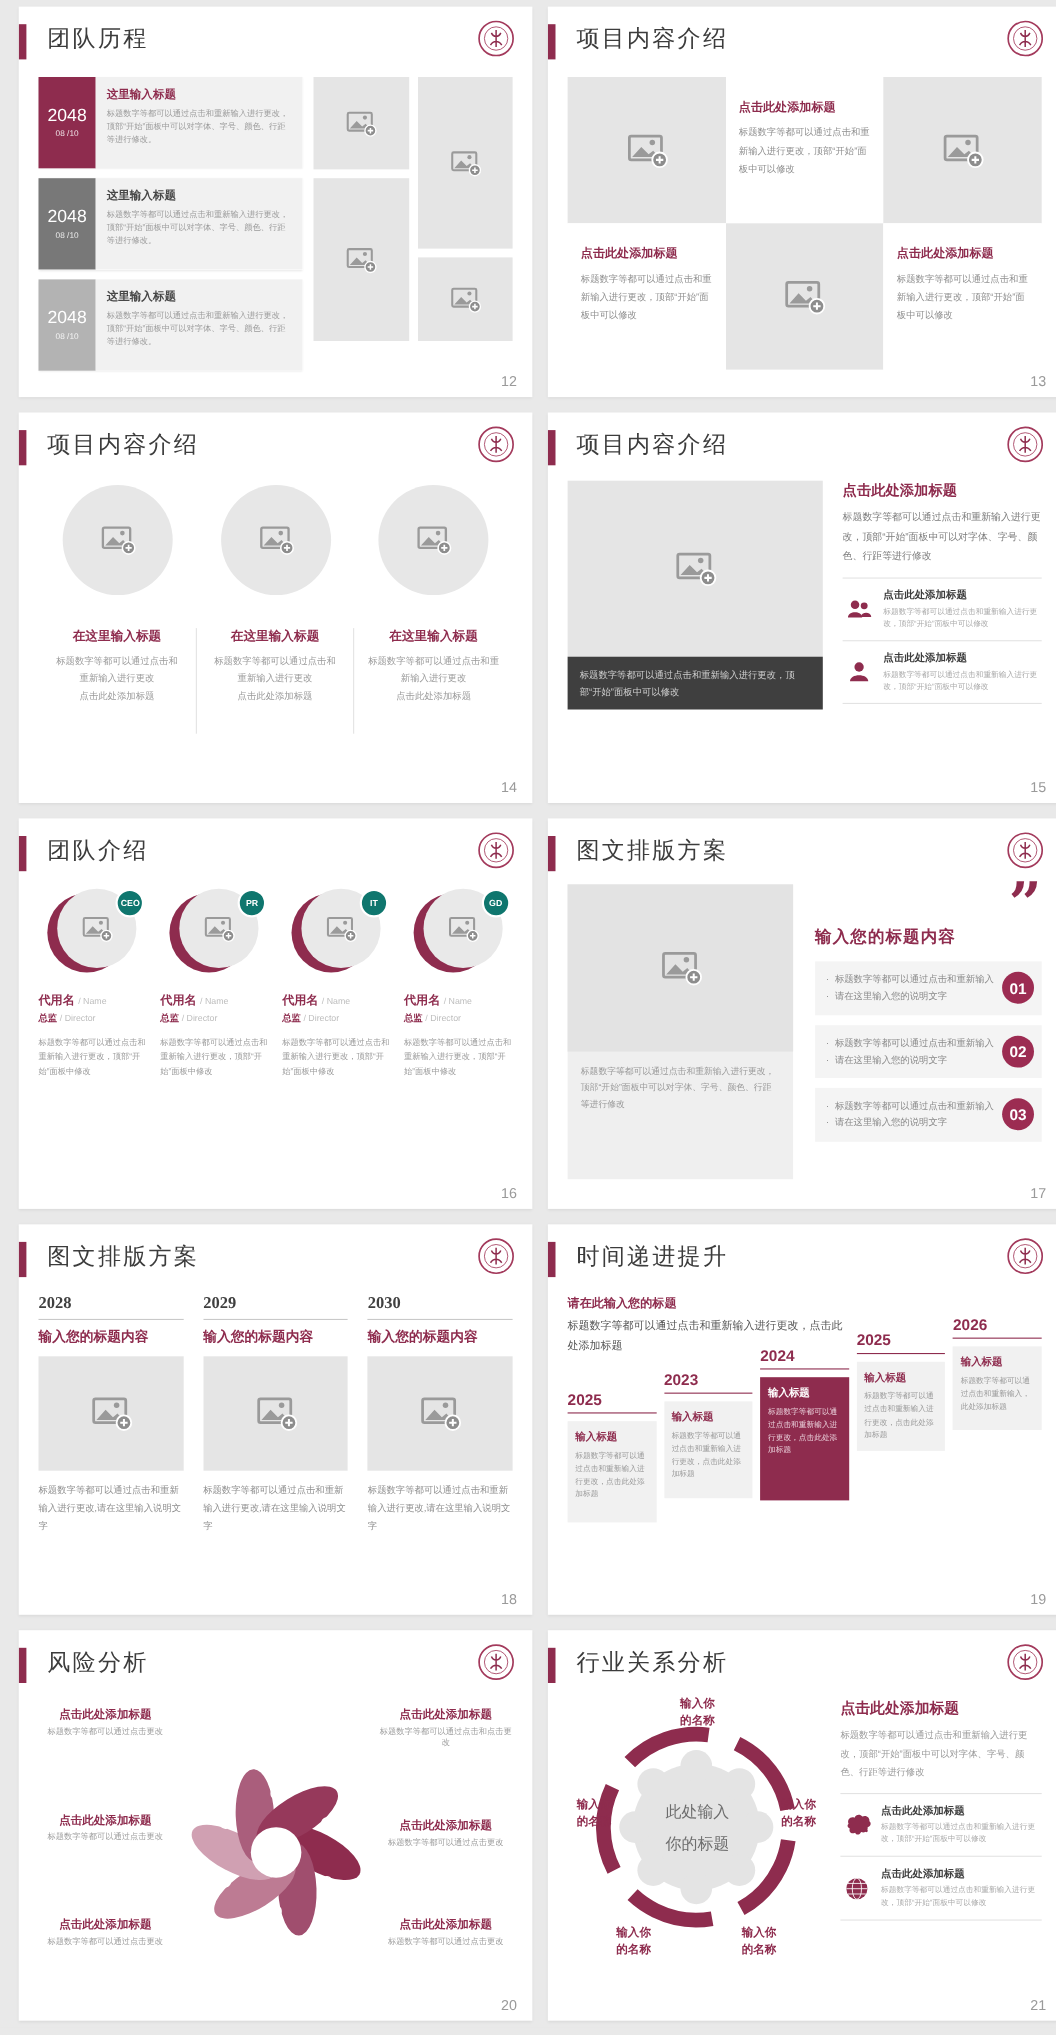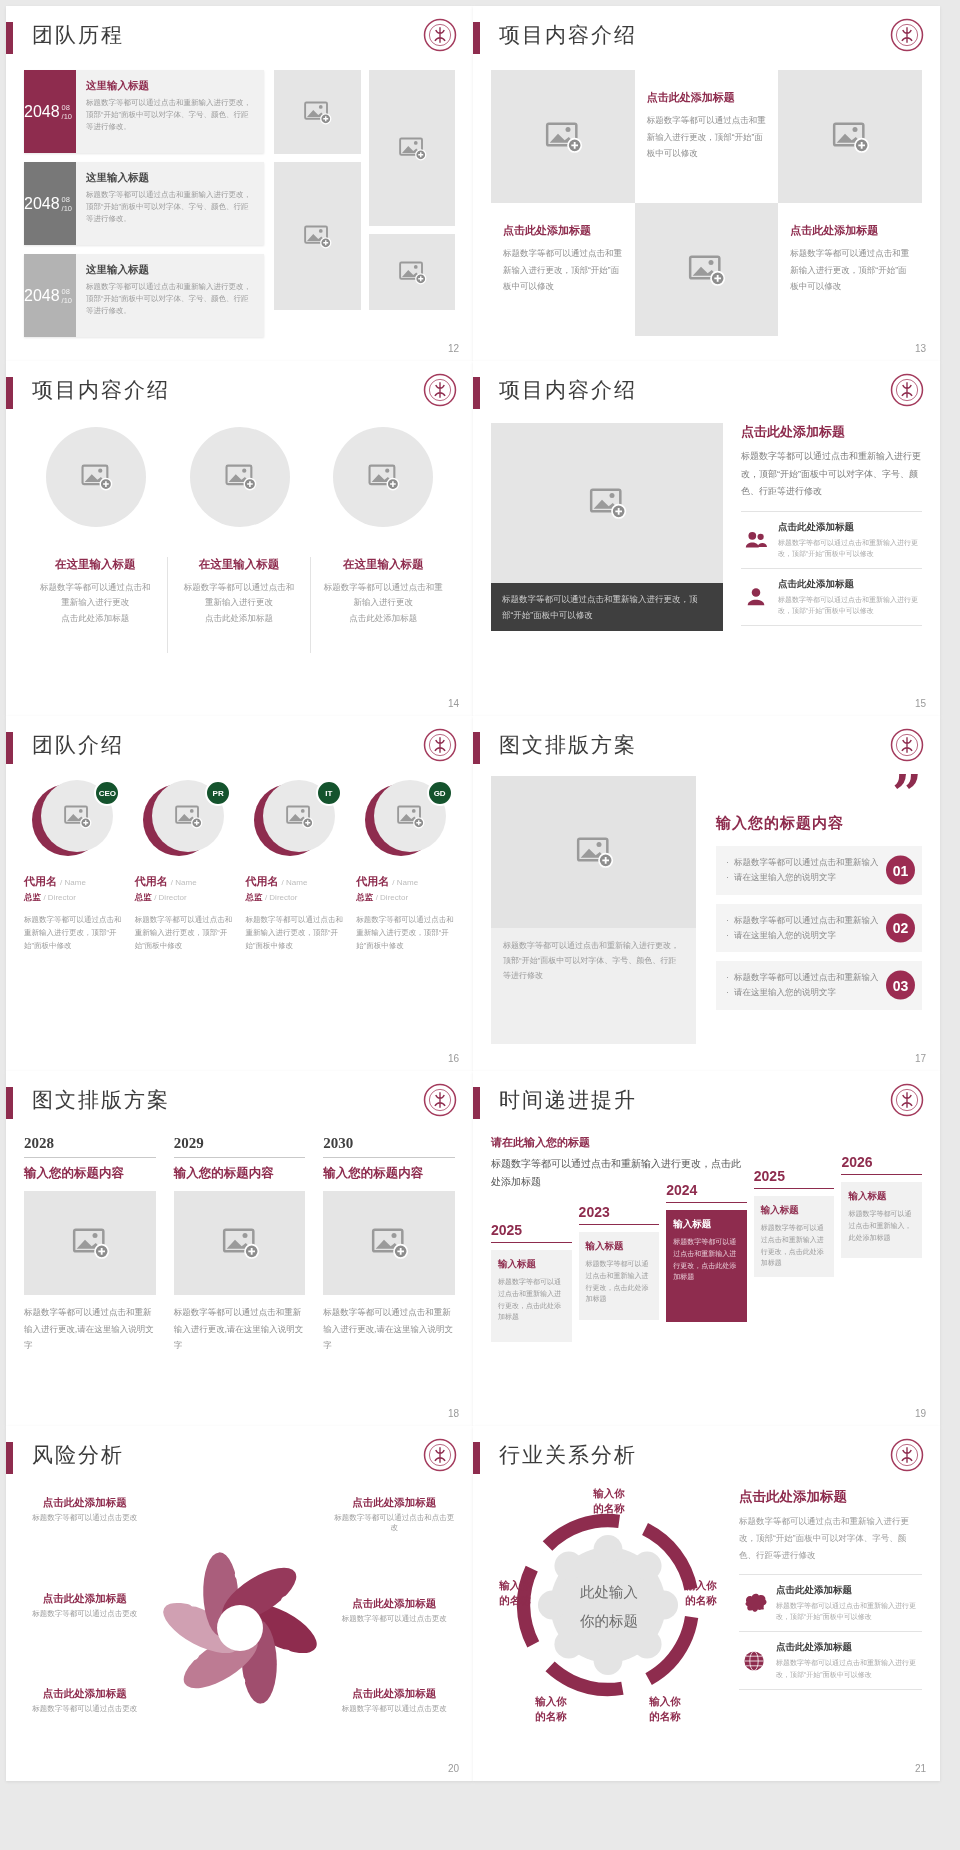--- a/index.html
+++ b/index.html
@@ -1,36 +1,36 @@
 <!DOCTYPE html>
 <html><head>
 <meta charset="utf-8">
 <style>
   * { margin:0; padding:0; box-sizing:border-box; }
   html,body { background:#e9e9e9; }
   body { width:960px; font-family:"Liberation Sans", sans-serif; color:#3f3f3f; }
-  .board { display:grid; grid-template-columns:467px 467px; padding:6px; }
+  .board { display:grid; grid-template-columns:467px 467px; gap:14px; padding:6px;margin-left:11px; }
   .slide { background:#fff; height:355px; position:relative; overflow:hidden;
            box-shadow:0 1px 3px rgba(0,0,0,.08); }
   
   .s-head { position:relative; height:58px; display:flex; align-items:center; }
   .accent-bar { position:absolute; left:0; top:16px; width:7px; height:32px; background:#8e2c4e; }
   .s-title { margin-left:26px; font-size:21px; font-weight:400; color:#3c3c3c; letter-spacing:2px; }
   .logo { margin-left:auto; margin-right:16px; width:34px; height:34px; }
-  .pagenum { position:absolute; right:14px; bottom:7px; font-size:10px; color:#9a9a9a; }
+  .pagenum { position:absolute; right:14px; bottom:7px; font-size:13px; color:#9a9a9a; }
   .s-body { margin:6px 18px 0; height:268px; }
   
   .img-ph { background:#e5e5e5; display:flex; align-items:center; justify-content:center; }
   .img-ph svg { width:40px; height:36px; }
   .img-ph.small svg { width:30px; height:27px; }
   
   .s12 { display:flex; gap:10px; }
   .tlcol { width:240px; display:flex; flex-direction:column; gap:9px; }
   .tlrow { display:flex; height:83px; box-shadow:0 1px 2px rgba(0,0,0,.10); }
-  .tlyear { width:52px; color:#fff; display:flex; flex-direction:row; align-items:center; justify-content:center; gap:2px; }
+  .tlyear { width:52px; color:#fff; display:flex; flex-direction:column; align-items:center; justify-content:center; gap:2px; }
   .tlyear .yr { font-size:16px; }
   .tlyear .dt { font-size:7.5px; opacity:.85; }
   .y0 { background:#8e2c4e; } .y1 { background:#787878; } .y2 { background:#b3b3b3; }
   .tltxt { flex:1; background:#f1f1f1; padding:9px 10px 5px; }
   .tlh { font-size:10.5px; font-weight:bold; margin-bottom:4px; color:#474747; }
   .tlrow:first-child .tlh { color:#8e2c4e; }
   .tlb { font-size:7.5px; color:#9b9b9b; line-height:1.58; }
   .mas { flex:1; display:flex; gap:8px; }
   .mcol { flex:1; display:flex; flex-direction:column; gap:8px; }
   .h84{height:84px;} .h148{height:148px;} .h156{height:156px;} .h76{height:76px;}
@@ -66,21 +66,21 @@
   .itmb { font-size:7px; color:#ababab; line-height:1.6; }
   
   .s16 { display:flex; gap:12px; margin-top:4px; }
   .member { flex:1; }
   .avw { position:relative; width:82px; height:78px; margin:2px auto 16px; }
   .cres { position:absolute; left:0; top:4px; width:72px; height:72px; border-radius:50%; background:#8e2c4e; }
   .avat { position:absolute; left:9px; top:0; width:72px; height:72px; border-radius:50%; background:#e9e9e9;
           display:flex; align-items:center; justify-content:center; }
   .avat svg { width:26px; height:23px; }
   .badge { position:absolute; right:-6px; top:0; width:26px; height:26px; border-radius:50%;
-           background:#14532d; color:#fff; font-size:8px; font-weight:bold;
+           background:#0f766e; color:#fff; font-size:8px; font-weight:bold;
            display:flex; align-items:center; justify-content:center; border:2px solid #fff; }
   .nml { font-size:11px; font-weight:bold; color:#8e2c4e; }
   .nml .en { font-size:8px; font-weight:normal; color:#bdbdbd; }
   .rll { font-size:8.5px; font-weight:bold; color:#8e2c4e; margin:3px 0 10px; }
   .rll .en { font-size:8px; font-weight:normal; color:#bdbdbd; }
   .mbody { font-size:7.5px; color:#9b9b9b; line-height:1.7; }
   
   .s17 { display:flex; gap:20px; margin-top:2px; }
   .s17l { width:205px; background:#efefef; }
   .s17img { height:152px; background:#e3e3e3; }

